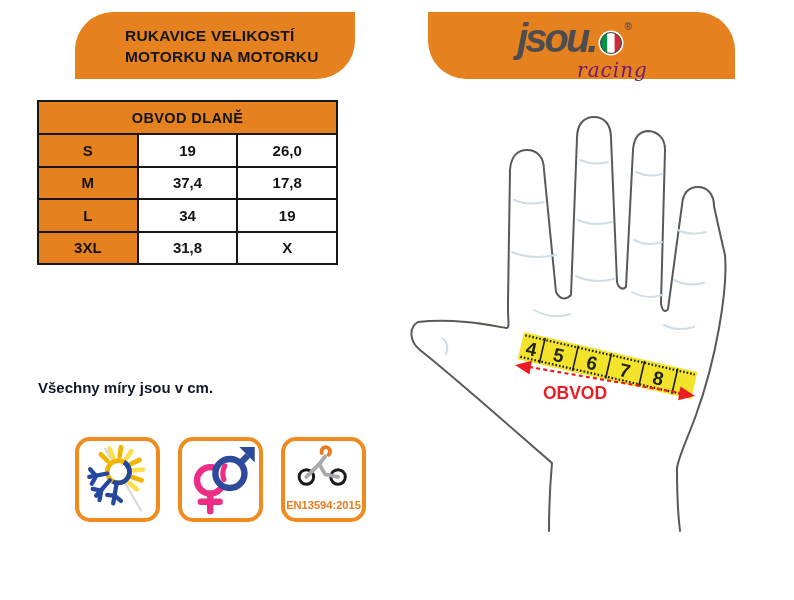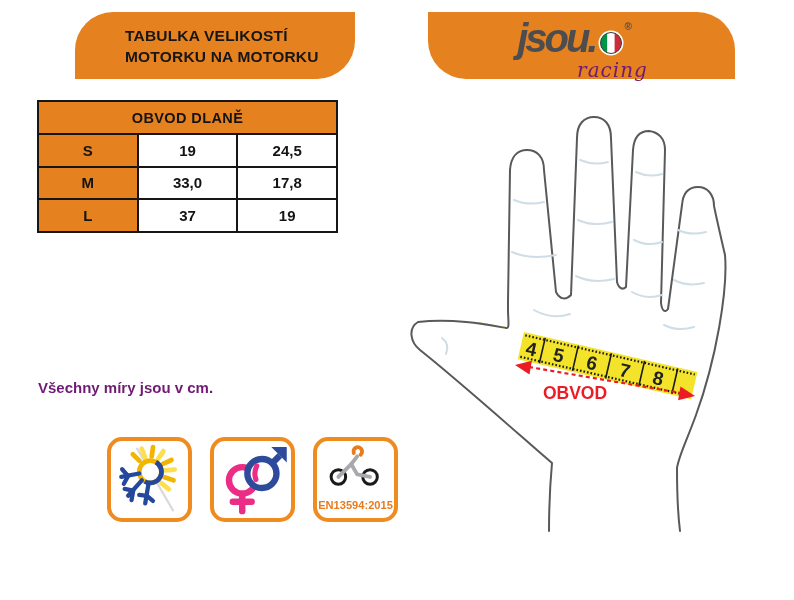--- a/index.html
+++ b/index.html
@@ -27,45 +27,45 @@
   .size-table .orange{background:#e5811e;}
   .size-table .t-title{height:29px;font-size:14.5px;letter-spacing:.4px;}
   .size-table .t-colhead td{height:29px;font-size:14.5px;letter-spacing:.4px;}
   .size-table .t-row td{height:28.5px;font-size:15px;}
   .size-table .c-size{width:47px;}
   .size-table .c-mens{width:132px;}
   .size-table .c-womens{width:122px;}
 
   
   .notes{position:absolute;left:38px;top:376px;font-weight:bold;font-size:15px;
-         line-height:24px;color:#701a75;}
+         line-height:24px;color:#0f172a;}
 
   
   .badge{position:absolute;top:437px;width:85px;height:85px;background:#fff;
-         border:4px solid #ef8b1f;border-radius:15px;box-sizing:border-box;margin-left:32px;}
+         border:4px solid #ef8b1f;border-radius:15px;box-sizing:border-box;}
   .badge svg{position:absolute;left:0;top:0;width:77px;height:77px;}
   .badge-season{left:75px;}
   .badge-unisex{left:178px;}
   .badge-cert{left:281px;}
 
   
   .hand-figure{position:absolute;left:394px;top:100px;width:400px;height:500px;}
   .hand-figure svg{width:100%;height:100%;}
   .tape-num{font-family:"Liberation Sans",sans-serif;font-weight:bold;font-size:19px;fill:#222;}
   .obvod-label{font-family:"Liberation Sans",sans-serif;font-weight:bold;font-size:17.5px;fill:#ec1c24;}
   .cert-label{font-family:"Liberation Sans",sans-serif;font-weight:bold;font-size:13px;fill:#e87b1e;}
 </style>
 </head>
 <body>
 
 <div class="page">
 
   <div class="banner banner-left">
     <div class="banner-title">
-      <div>TABULKA VELIKOSTÍ</div>
+      <div>RUKAVICE VELIKOSTÍ</div>
       <div>MOTORKU NA MOTORKU</div>
     </div>
   </div>
 
   <div class="banner banner-right">
     <div class="logo">
       <span class="cappa">jsou.</span><svg class="flag" width="26" height="26" viewBox="0 0 26 26">
         <circle cx="13" cy="13" r="12.5" fill="#ffffff"></circle>
         <clipPath id="fclip">
             <circle cx="13" cy="13" r="10.5"></circle>
@@ -82,31 +82,36 @@
   </div>
 
   <table class="size-table">
     <tbody>
         <tr>
       <td colspan="3" class="orange t-title">OBVOD DLANĚ</td>
     </tr>
     <tr class="t-row">
       <td class="orange">S</td>
       <td>19</td>
-      <td>24,5</td>
+      <td>26,0</td>
     </tr>
     <tr class="t-row">
       <td class="orange">M</td>
-      <td>33,0</td>
+      <td>37,4</td>
       <td>17,8</td>
     </tr>
     <tr class="t-row">
       <td class="orange">L</td>
-      <td>37</td>
+      <td>34</td>
       <td>19</td>
+    </tr>
+    <tr class="t-row">
+      <td class="orange">3XL</td>
+      <td>31,8</td>
+      <td>X</td>
     </tr>
   </tbody>
     </table>
 
   <div class="notes">
     <div>Všechny míry jsou v cm.</div>
   </div>
 
   <div class="badge badge-season">
     <svg viewBox="0 0 90 90">

